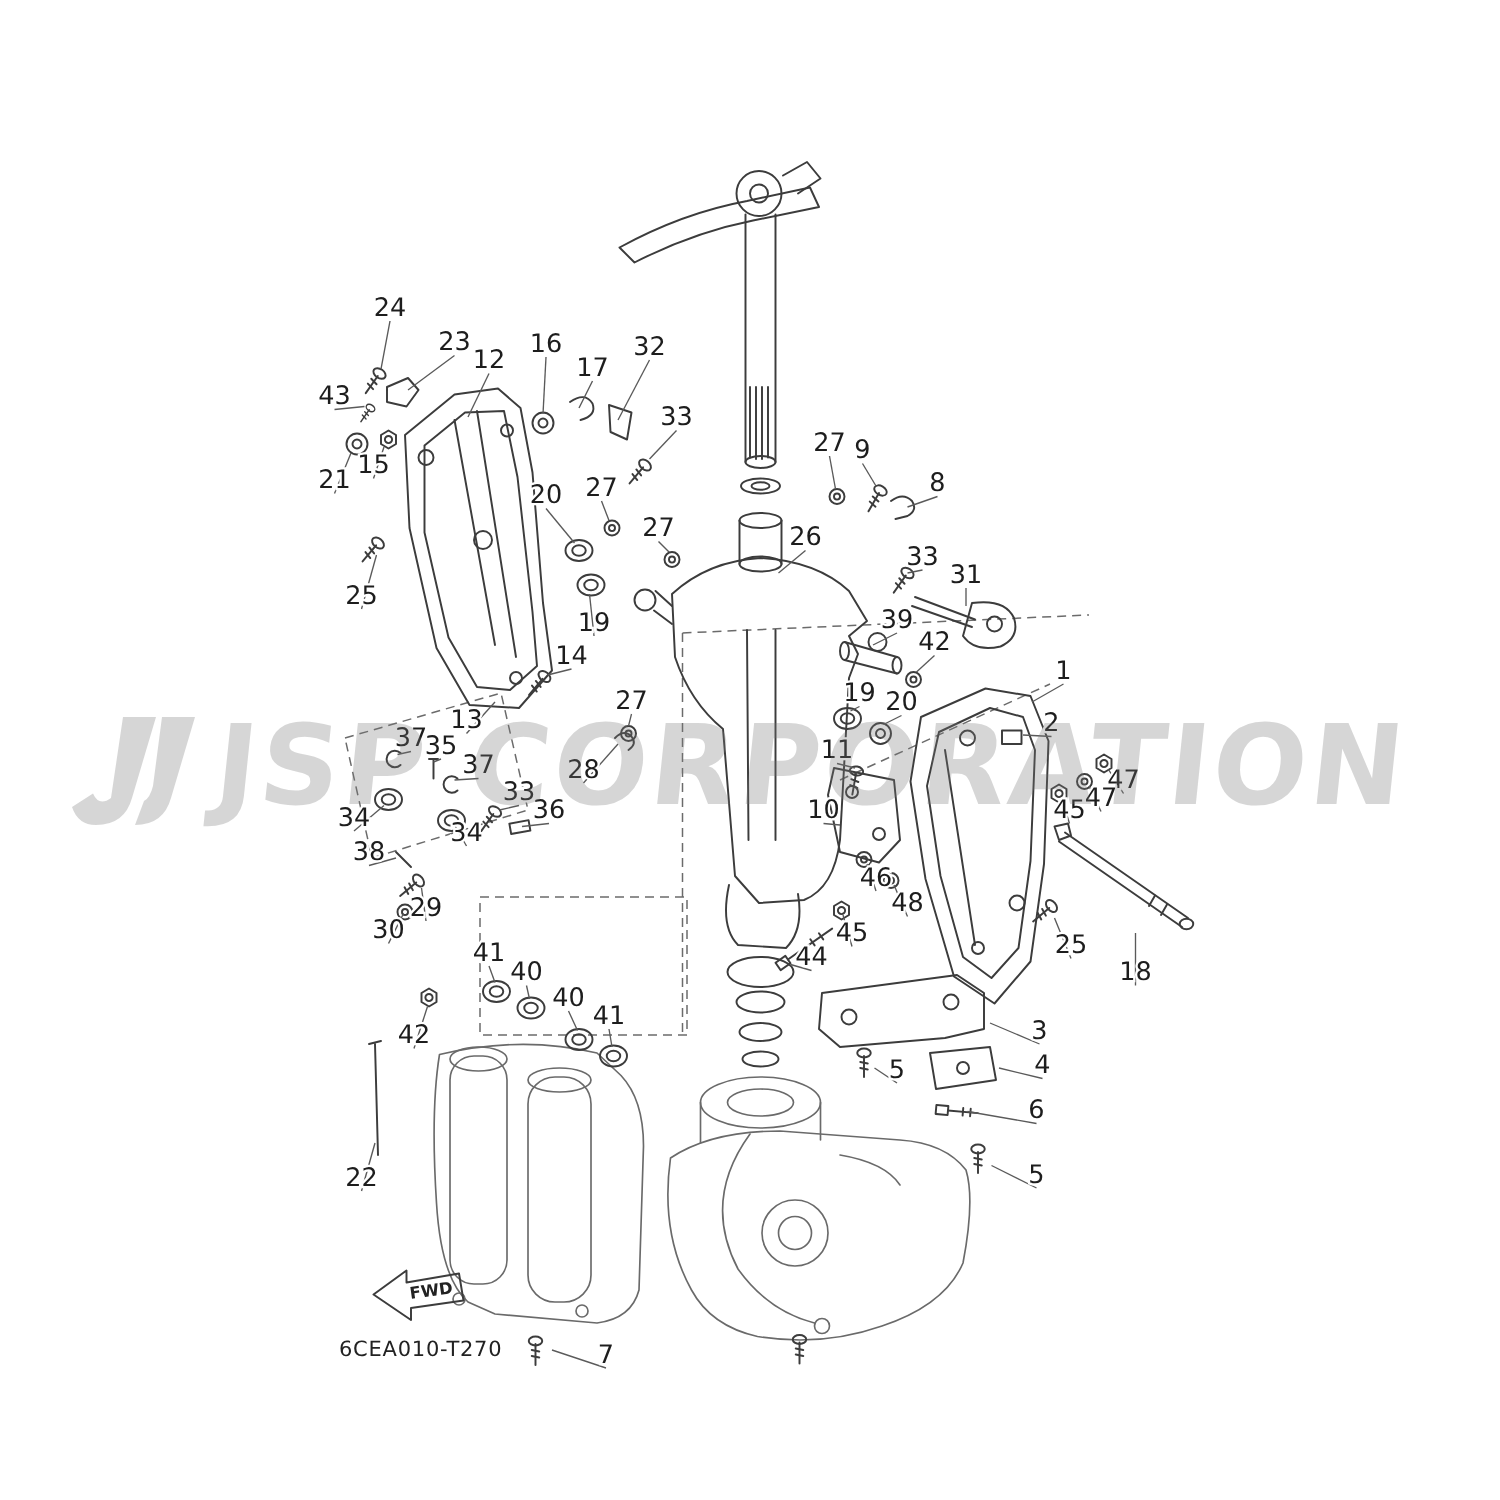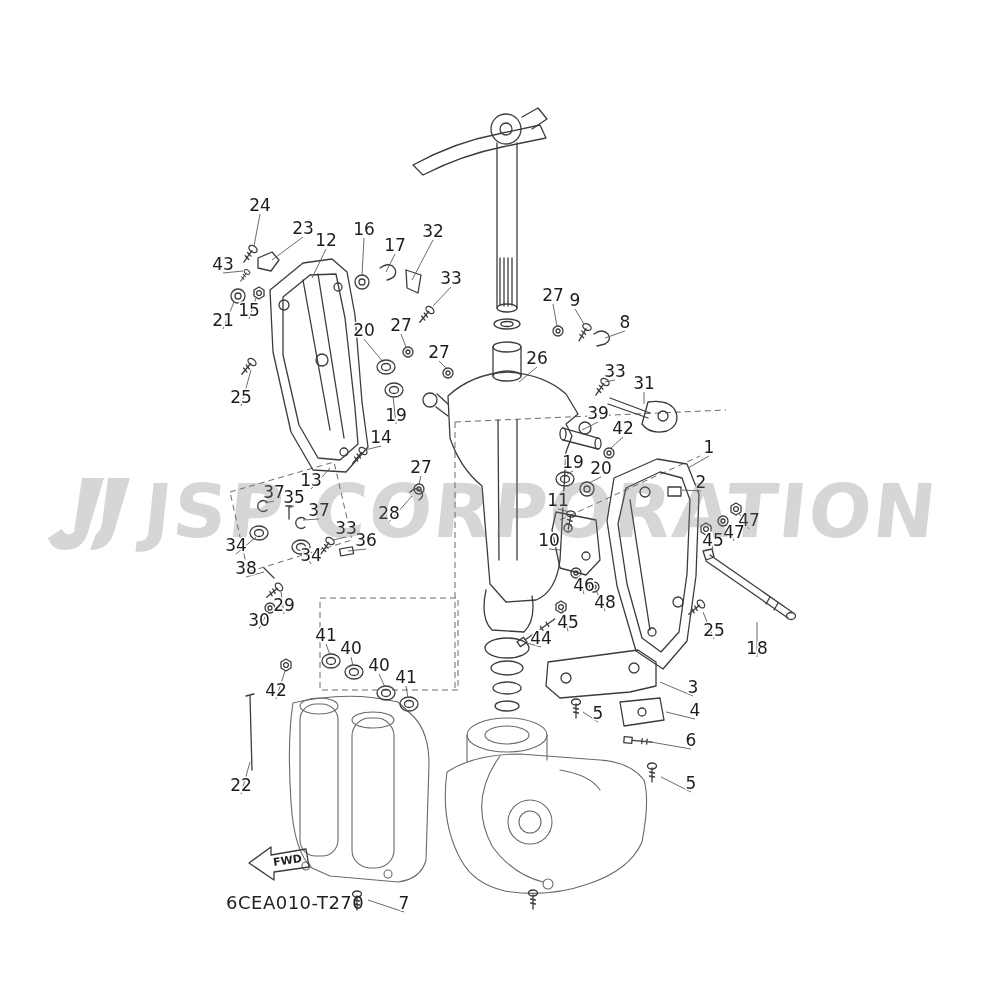--- a/index.html
+++ b/index.html
@@ -12,21 +12,21 @@
   .dash{stroke:#6b6b6b;stroke-width:1;fill:none;stroke-dasharray:6 4;}
   .leader{stroke:#5a5a5a;stroke-width:0.9;}
   .callout{font-size:17px;fill:#1d1d1d;text-anchor:middle;dominant-baseline:middle;
            paint-order:stroke;stroke:#ffffff;stroke-width:3px;font-family:"DejaVu Sans",sans-serif;}
   .fwd-text{font-size:11px;font-weight:bold;fill:#222;text-anchor:middle;font-family:"DejaVu Sans",sans-serif;}
   .watermark{position:absolute;left:48px;top:474px;display:flex;align-items:flex-start;gap:2px;
              pointer-events:none;white-space:nowrap;z-index:5;}
   .watermark .wm-text{font-size:74px;font-weight:800;letter-spacing:2px;line-height:1.0;
              color:rgba(120,120,120,0.30);transform:skewX(-6deg);}
   .wm-logo{display:inline-block;margin-right:2px;}
-  .diagram-code{position:absolute;left:226px;top:892px;font-size:18px;color:#222;
+  .diagram-code{position:absolute;left:226px;top:892px;font-size:14px;color:#222;
              letter-spacing:0.5px;z-index:4;}
 </style>
 </head>
 <body>
 
 <div class="stage">
 
   <svg class="art" width="1000" height="1000" viewBox="0 0 1000 1000">
 
     <defs>

